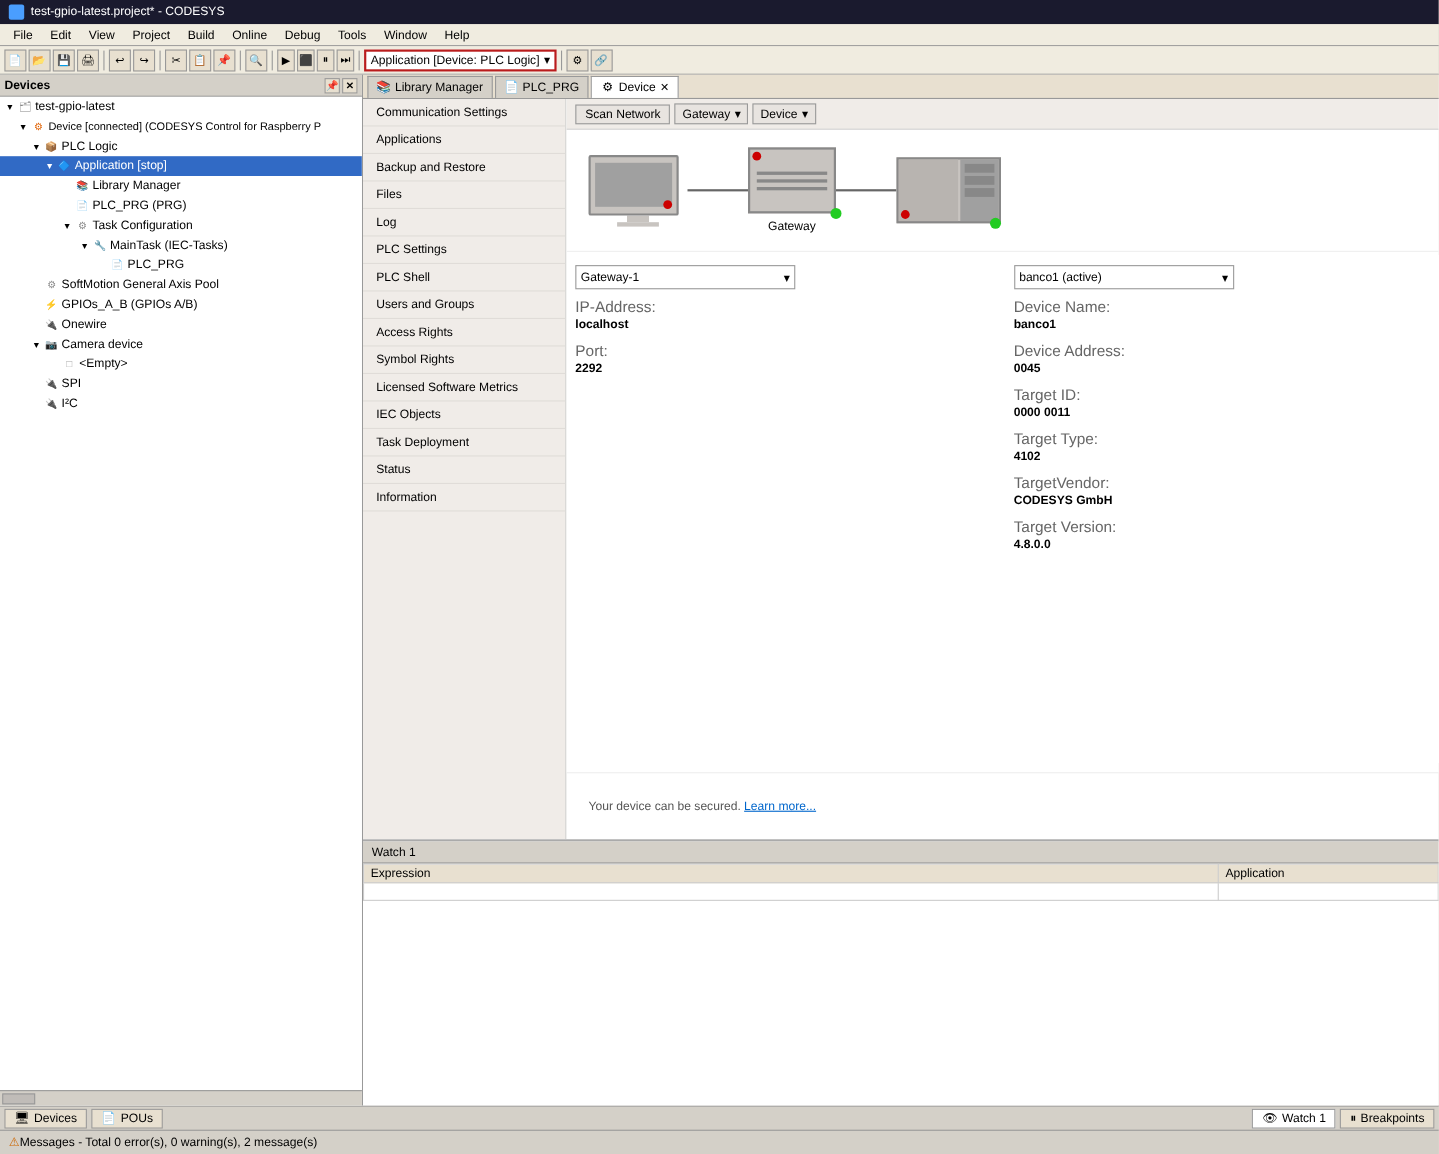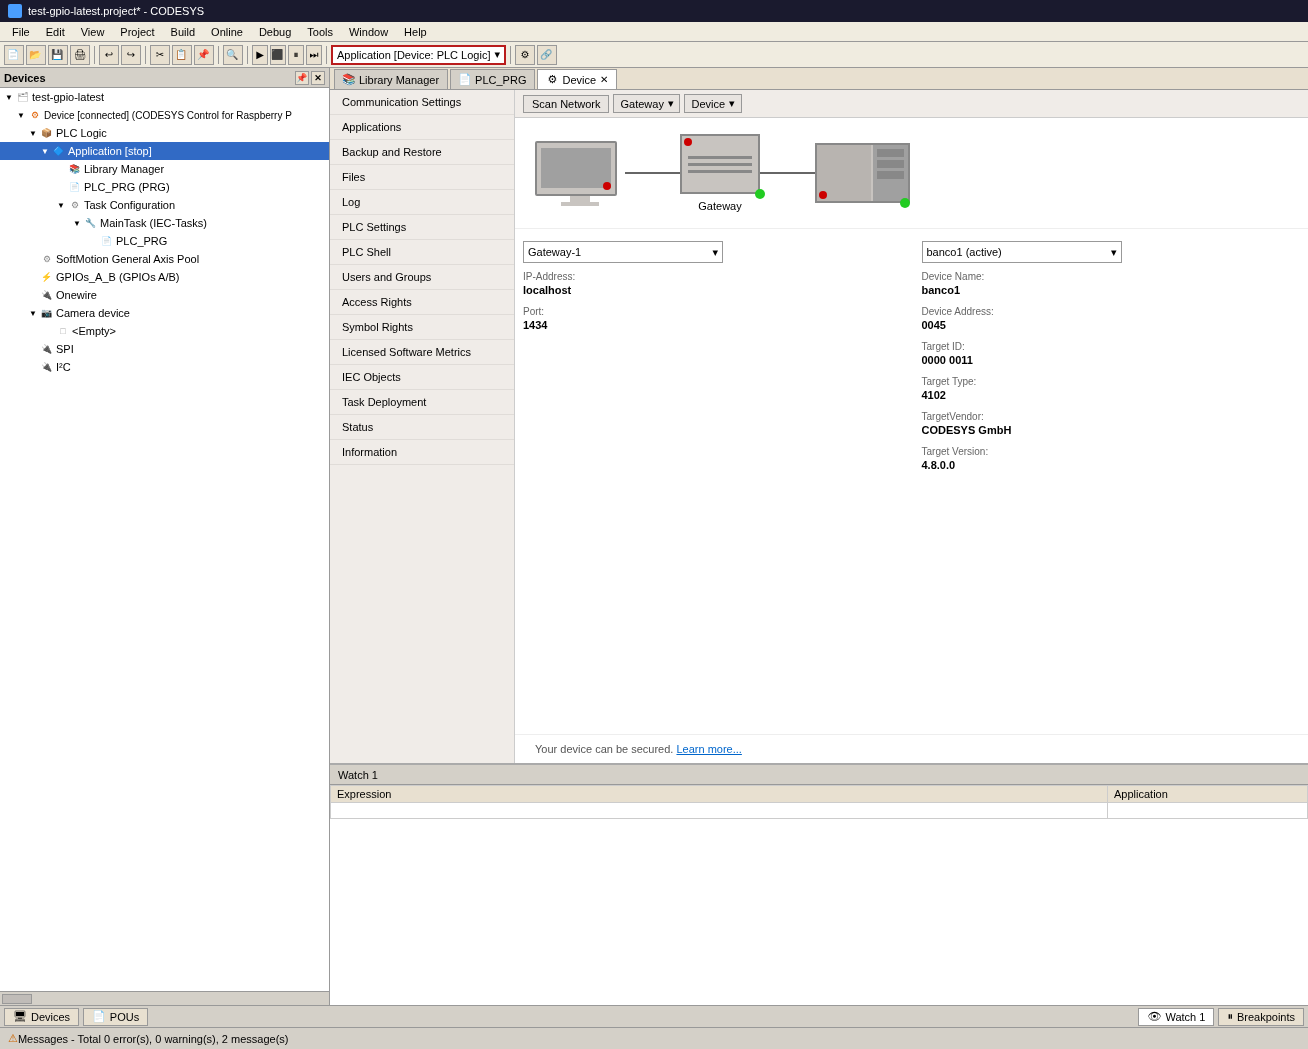--- a/index.html
+++ b/index.html
@@ -52,26 +52,26 @@
     .left-menu-item { padding: 6px 12px; cursor: pointer; border-bottom: 1px solid #e0dcd8; font-size: 11px; color: #000; }
     
     
     .device-content { flex: 1; background: #fff; overflow: auto; display: flex; flex-direction: column; }
     
     
     .scan-bar { height: 28px; display: flex; align-items: center; padding: 0 8px; gap: 4px; background: #f0ece8; border-bottom: 1px solid #ccc; }
     .scan-btn { padding: 2px 8px; background: #e8e4e0; border: 1px solid #999; cursor: pointer; font-size: 11px; }
     .scan-dropdown { padding: 2px 6px; background: #e8e4e0; border: 1px solid #999; cursor: pointer; font-size: 11px; display: flex; align-items: center; gap: 4px; }
     .info-group { margin-bottom: 10px; }
-    .info-label { color: #666; font-size: 10px; margin-bottom: 2px; }
+    .info-label { color: #666; font-size: 14px; margin-bottom: 2px; }
     .info-value { font-size: 11px; font-weight: bold; }
     .dropdown-select { width: 200px; padding: 2px 4px; background: #fff; border: 1px solid #999; font-size: 11px; display: flex; align-items: center; justify-content: space-between; cursor: pointer; height: 22px; }
     
     
-    .security-msg { padding: 8px 20px; font-size: 11px; color: #555; border-top: 1px solid #eee; }
+    .security-msg { padding: 24px 20px; font-size: 11px; color: #555; border-top: 1px solid #eee; }
     .security-link { color: #0066cc; cursor: pointer; text-decoration: underline; }
     
     
     .watch-panel { border-top: 2px solid #aaa; background: #fff; }
     .watch-header { background: #d4d0c8; height: 20px; display: flex; align-items: center; padding: 0 8px; font-size: 11px; border-bottom: 1px solid #999; }
     .watch-table { width: 100%; border-collapse: collapse; }
     .watch-table th { background: #e8e0d0; border: 1px solid #ccc; padding: 2px 6px; font-size: 11px; text-align: left; font-weight: normal; }
     .watch-table td { border: 1px solid #ccc; padding: 2px 6px; font-size: 11px; height: 16px; }
     .watch-body { height: 220px; overflow: auto; }
     
@@ -360,21 +360,21 @@
                     <span>Gateway-1</span>
                     <span>▾</span>
                   </div>
                 </div>
                 <div class="info-group">
                   <div class="info-label">IP-Address:</div>
                   <div class="info-value">localhost</div>
                 </div>
                 <div class="info-group">
                   <div class="info-label">Port:</div>
-                  <div class="info-value">1434</div>
+                  <div class="info-value">2292</div>
                 </div>
               </div>
 
               <div>
                 <div style="margin-bottom:8px;">
                   <div class="dropdown-select">
                     <span>banco1 (active)</span>
                     <span>▾</span>
                   </div>
                 </div>

